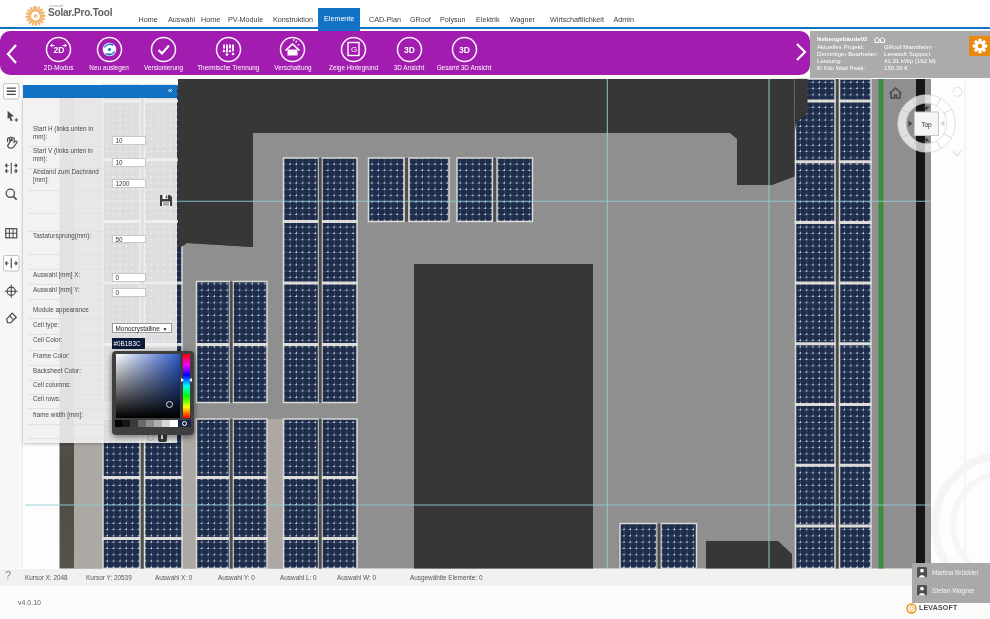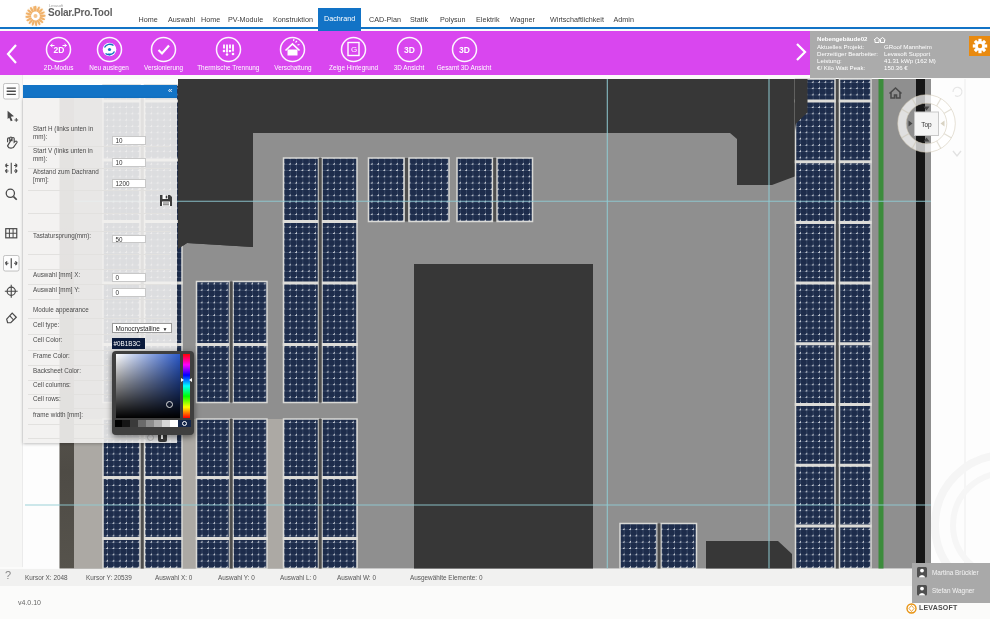--- a/index.html
+++ b/index.html
@@ -265,23 +265,23 @@
       <div style="position:absolute;left:57.800000000000004px;top:69.5px;width:7.9px;height:7.2px;background:#ffffff;"></div>
       <div style="position:absolute;left:65.5px;top:69.5px;width:13px;height:7.2px;background:#14264A;"></div>
       <div style="position:absolute;left:69.5px;top:70px;width:5px;height:5px;border:1px solid #fff;border-radius:50%;"></div>
     </div>
 <div style="position:absolute;left:0;top:0;width:990px;height:29px;background:#fff;border-bottom:2px solid #1273C6;">
       <div style="position:absolute;left:138.5px;top:0;height:20px;color:#3C3C3C;font-size:7.2px;line-height:40px;">Home</div>
       <div style="position:absolute;left:168px;top:0;height:29px;color:#3C3C3C;font-size:7.2px;line-height:40px;">Auswahl</div>
       <div style="position:absolute;left:201px;top:0;height:29px;color:#3C3C3C;font-size:7.2px;line-height:40px;">Home</div>
       <div style="position:absolute;left:228px;top:0;height:29px;color:#3C3C3C;font-size:7.2px;line-height:40px;">PV-Module</div>
       <div style="position:absolute;left:273px;top:0;height:29px;color:#3C3C3C;font-size:7.2px;line-height:40px;">Konstruktion</div>
-      <div style="position:absolute;left:318px;top:8px;height:23px;padding:0 6px;background:#1273C6;color:#fff;font-size:7.2px;line-height:22px;">Dachrand</div>
+      <div style="position:absolute;left:318px;top:8px;height:23px;padding:0 6px;background:#1273C6;color:#fff;font-size:7.2px;line-height:22px;">Elemente</div>
       <div style="position:absolute;left:369px;top:0;height:44px;color:#3C3C3C;font-size:7.2px;line-height:40px;">CAD-Plan</div>
-      <div style="position:absolute;left:410px;top:0;height:29px;color:#3C3C3C;font-size:7.2px;line-height:40px;">Statik</div>
+      <div style="position:absolute;left:410px;top:0;height:29px;color:#3C3C3C;font-size:7.2px;line-height:40px;">GRoof</div>
       <div style="position:absolute;left:440px;top:0;height:32px;color:#3C3C3C;font-size:7.2px;line-height:40px;">Polysun</div>
       <div style="position:absolute;left:476px;top:0;height:29px;color:#3C3C3C;font-size:7.2px;line-height:40px;">Elektrik</div>
       <div style="position:absolute;left:510px;top:0;height:29px;color:#3C3C3C;font-size:7.2px;line-height:40px;">Wagner</div>
       <div style="position:absolute;left:550px;top:0;height:45px;color:#3C3C3C;font-size:7.2px;line-height:40px;">Wirtschaftlichkeit</div>
       <div style="position:absolute;left:613.5px;top:0;height:29px;color:#3C3C3C;font-size:7.2px;line-height:40px;">Admin</div>
     </div>
 <svg width="990" height="31" style="position:absolute;left:0;top:0">
       <circle cx="35.5" cy="16" r="10.5" fill="#FDF6EC"></circle>
       <g transform="rotate(0 35.5 16)">
         <ellipse cx="35.5" cy="9.2" rx="1.15" ry="3.4" fill="#F1B26A"></ellipse>
@@ -332,21 +332,21 @@
         <ellipse cx="35.5" cy="9.2" rx="1.15" ry="3.4" fill="#F1B26A"></ellipse>
       </g>
       <g transform="rotate(352 35.5 16)">
         <ellipse cx="35.5" cy="9.2" rx="1.15" ry="3.4" fill="#F1B26A"></ellipse>
       </g>
       <circle cx="35.5" cy="16" r="4.4" fill="#fff"></circle>
       <circle cx="35.5" cy="16" r="2.0" fill="#F3C48E"></circle>
     </svg>
     <div style="position:absolute;left:49px;top:4px;font-size:6px;color:#9C9C9C;transform:scale(0.62);transform-origin:0 0;">Levasoft</div>
     <div style="position:absolute;left:48px;top:7px;font-size:10px;color:#606060;font-weight:600;letter-spacing:-0.2px;">Solar.Pro.Tool</div>
-<div style="position:absolute;left:0;top:31px;width:810px;height:44px;background:#d946ef;">
+<div style="position:absolute;left:0;top:31px;width:810px;height:44px;background:#a21caf;border-radius:10px;">
       <svg width="27" height="27" style="position:absolute;left:45.1px;top:4.5px" viewBox="-13.5 -13.5 27 27">
         <circle r="12" fill="none" stroke="rgba(255,255,255,0.95)" stroke-width="1.5"></circle>
         <text x="0.5" y="3" font-size="8.5" font-weight="bold" fill="#fff" text-anchor="middle">2D</text>
         <path d="M-8 -4 h4 M-8 -4 l2 -1.5 M-8 -4 l2 1.5 M4 -4 h4 M8 -4 l-2 -1.5 M8 -4 l-2 1.5" stroke="#fff" stroke-width="1" fill="none"></path>
       </svg>
       <div style="position:absolute;left:13.600000000000001px;top:33px;width:90px;text-align:center;font-size:6.4px;color:#fff;">2D-Modus</div>
       <svg width="27" height="27" style="position:absolute;left:95.6px;top:4.5px" viewBox="-13.5 -13.5 27 27">
         <circle r="12" fill="none" stroke="rgba(255,255,255,0.95)" stroke-width="1.5"></circle>
         <circle r="6.8" fill="#fff"></circle>
         <path d="M-5 -2 a6 6 0 0 1 9 -2 M5 2 a6 6 0 0 1 -9 2" stroke="#1273C6" stroke-width="1.4" fill="none"></path>

